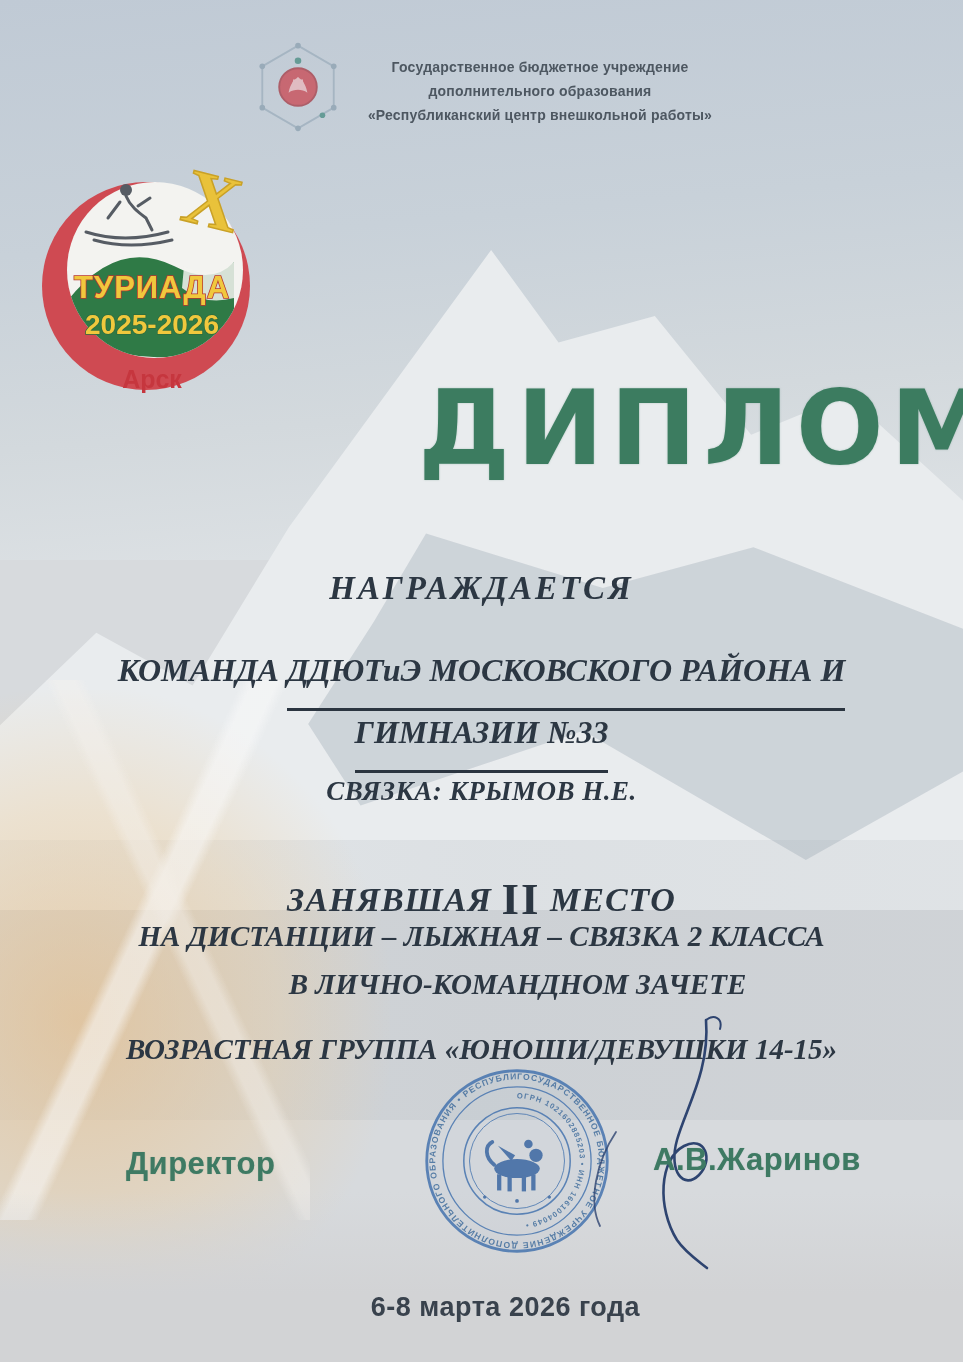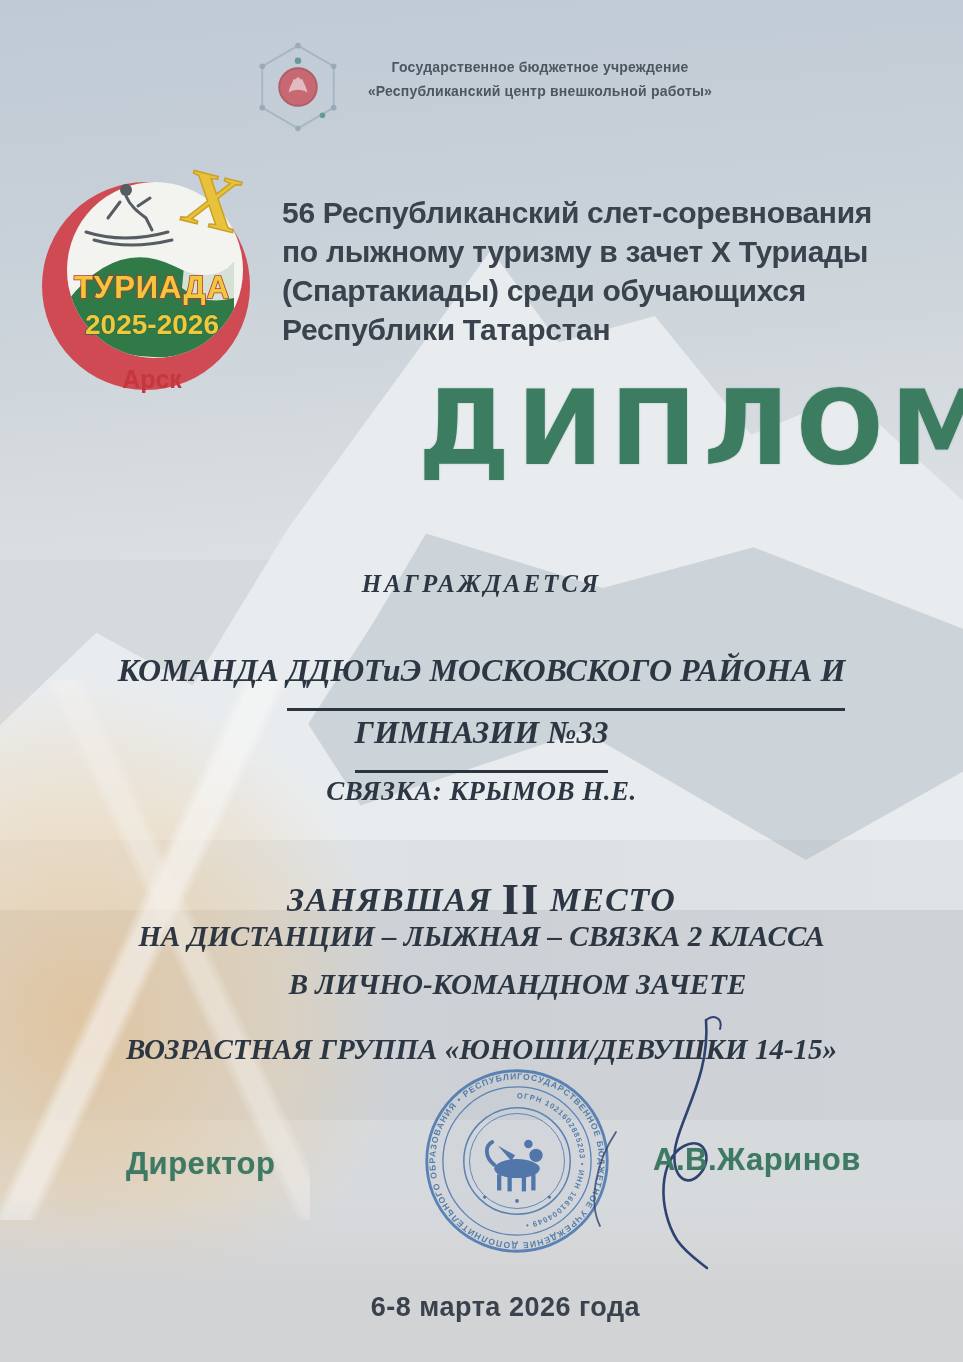--- a/index.html
+++ b/index.html
@@ -41,21 +41,21 @@
 
   
   .diploma-heading{position:absolute;left:0;top:368px;width:100%;margin:0;text-align:right;
     font-family:"DejaVu Sans","Liberation Sans",sans-serif;
     font-size:103px;font-weight:800;letter-spacing:7px;color:#3c7c60;
     text-shadow:0 0 2px rgba(60,124,96,.35);padding-left:37px;}
 
   
   .serif{font-family:"Liberation Serif",serif;font-style:italic;font-weight:700;color:#2c3743;
     position:absolute;left:0;width:100%;text-align:center;}
-  .awarded{top:570px;font-size:25px;letter-spacing:3px;}
+  .awarded{top:570px;font-size:33px;letter-spacing:3px;}
   .recipient1{top:652px;font-size:32px;}
   .recipient2{top:714px;font-size:32px;}
   .u{border-bottom:3px solid #2b3540;padding-bottom:20px;}
   .trainer{top:776px;font-size:27px;letter-spacing:.5px;}
   .place{top:873px;font-size:34px;letter-spacing:1px;}
   .place .roman{font-style:normal;font-size:45px;letter-spacing:2px;vertical-align:-3px;}
   .distance{top:920px;font-size:29px;}
   .standings{top:968px;font-size:29px;padding-left:36px;}
   .age-group{top:1033px;font-size:29px;}
 
@@ -100,20 +100,21 @@
     </g>
     <circle cx="50" cy="22" r="3.5" fill="#4e8f86"></circle>
     <circle cx="76" cy="80" r="3" fill="#4e8f86"></circle>
     <circle cx="50" cy="50" r="20" fill="#c94f5a" stroke="#a8434d" stroke-width="2"></circle>
     <path d="M40,56 C42,46 46,42 50,40 C54,42 58,46 60,56 C54,52 46,52 40,56 Z" fill="#e8b9bd"></path>
     <path d="M44,52 L46,42 M50,50 L50,40 M56,52 L54,42" stroke="#e8b9bd" stroke-width="2" fill="none"></path>
   </svg>
 
   <div class="org-text">
     <div>Государственное бюджетное учреждение</div>
+    <div>дополнительного образования</div>
     <div>«Республиканский центр внешкольной работы»</div>
   </div>
 
   <svg class="logo" viewBox="0 0 230 256">
     <circle cx="112" cy="138" r="104" fill="#cf4a52"></circle>
     <circle cx="121" cy="122" r="88" fill="#f3f3f0"></circle>
     <clipPath id="innerdisc">
         <circle cx="121" cy="122" r="88"></circle>
       </clipPath>
     <g clip-path="url(#innerdisc)">
@@ -130,26 +131,20 @@
       <path d="M104,58 L116,50"></path>
       <path d="M52,84 Q90,96 134,84"></path>
       <path d="M60,92 Q96,102 138,92"></path>
     </g>
 
     <text x="118" y="150" font-family="Liberation Sans,sans-serif" font-size="31" font-weight="800" fill="#f0c83d" stroke="#b8372f" stroke-width="1.6" paint-order="stroke" text-anchor="middle" letter-spacing="1">ТУРИАДА</text>
     <text x="118" y="186" font-family="Liberation Sans,sans-serif" font-size="28" font-weight="800" fill="#f0c83d" stroke="#2f6b3c" stroke-width="1.4" paint-order="stroke" text-anchor="middle">2025-2026</text>
     <text x="118" y="240" font-family="Liberation Sans,sans-serif" font-size="25" font-weight="800" fill="#c6363e" text-anchor="middle">Арск</text>
   </svg>
 
-  <div class="event-title">
-    <div>56 Республиканский слет-соревнования</div>
-    <div>по лыжному туризму в зачет X Туриады</div>
-    <div>(Спартакиады) среди обучающихся</div>
-    <div>Республики Татарстан</div>
-  </div>
 
   <h1 class="diploma-heading">ДИПЛОМ</h1>
 
   <div class="serif awarded">НАГРАЖДАЕТСЯ</div>
 
   <div class="serif recipient1">
     <span>КОМАНДА</span>
     <span class="u">ДДЮТиЭ МОСКОВСКОГО РАЙОНА И</span>
   </div>
   <div class="serif recipient2">

